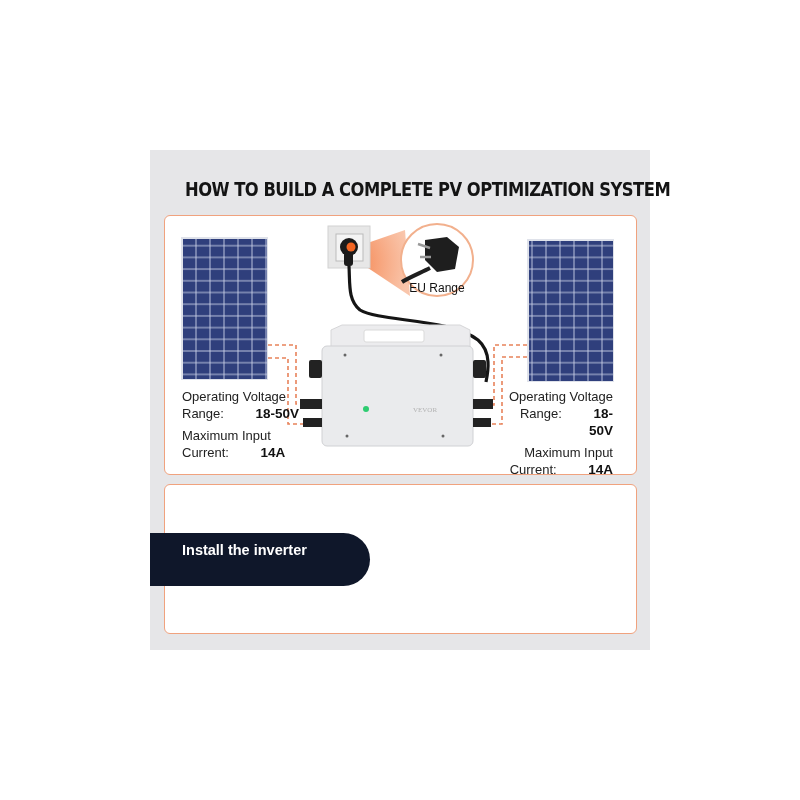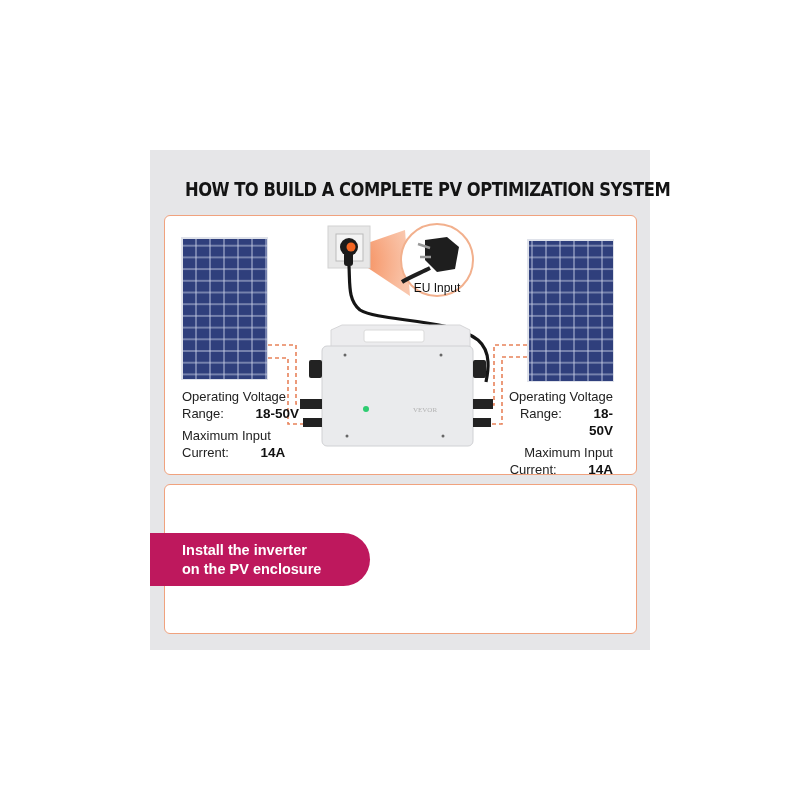--- a/index.html
+++ b/index.html
@@ -6,21 +6,21 @@
   body{width:800px;height:800px;position:relative;overflow:hidden;font-family:"Liberation Sans",sans-serif;}
   .bg{position:absolute;left:150px;top:150px;width:500px;height:500px;background:#e6e6e8;}
   .title{position:absolute;left:150px;top:178px;width:500px;text-align:center;font-family:"DejaVu Sans",sans-serif;font-weight:bold;font-size:19px;letter-spacing:-0.6px;color:#141414;transform:scaleX(0.86);transform-origin:center;white-space:nowrap;}
   .card{position:absolute;background:#fff;border:1.5px solid #f0a27e;border-radius:6px;box-sizing:border-box;}
   .card-top{left:164px;top:215px;width:473px;height:260px;}
   .card-bottom{left:164px;top:484px;width:473px;height:150px;}
   .abs{position:absolute;}
   .spec{position:absolute;font-size:13px;line-height:17px;color:#222;}
   .spec b{font-weight:bold;font-size:13.5px;color:#111;margin-left:28px;}
   .spec.right{text-align:right;}
-  .pill{position:absolute;left:150px;top:533px;width:220px;height:53px;background:#be185d;border-radius:0 27px 27px 0;color:#fff;font-weight:bold;font-size:14.5px;line-height:19px;box-sizing:border-box;padding:8px 0 0 32px;}
+  .pill{position:absolute;left:150px;top:533px;width:220px;height:53px;background:#0f172a;border-radius:0 27px 27px 0;color:#fff;font-weight:bold;font-size:14.5px;line-height:19px;box-sizing:border-box;padding:8px 0 0 32px;}
   .eu-label{position:absolute;left:405px;top:281px;width:64px;text-align:center;font-size:12px;color:#111;}
 </style>
 </head>
 <body>
 
 <div class="bg"></div>
 
 <div class="title">HOW TO BUILD A COMPLETE PV OPTIMIZATION SYSTEM</div>
 
 <div class="card card-top"></div>
@@ -121,21 +121,21 @@
     <circle cx="491" cy="578" r="1.8" fill="#2ecc71" stroke="none"></circle>
     <rect x="468" y="554" width="7" height="7" fill="#222" stroke="none"></rect>
     <rect x="535" y="554" width="7" height="7" fill="#222" stroke="none"></rect>
     <rect x="466" y="574" width="9" height="5" fill="#222" stroke="none"></rect>
     <rect x="466" y="583" width="9" height="5" fill="#222" stroke="none"></rect>
     <rect x="535" y="574" width="9" height="5" fill="#222" stroke="none"></rect>
     <rect x="535" y="583" width="9" height="5" fill="#222" stroke="none"></rect>
   </g>
 </svg>
 
-<div class="eu-label">EU Input</div>
+<div class="eu-label">EU Range</div>
 
 <div class="spec" style="left:182px;top:388px;">
   <div>Operating Voltage</div>
   <div><span>Range: </span><b>18-50V</b></div>
   <div style="height:5px"></div>
   <div>Maximum Input</div>
   <div><span>Current: </span><b>14A</b></div>
 </div>
 
 <div class="spec right" style="left:500px;top:388px;width:113px;">
@@ -143,14 +143,13 @@
   <div><span>Range: </span><b>18-50V</b></div>
   <div style="height:5px"></div>
   <div>Maximum Input</div>
   <div><span>Current: </span><b>14A</b></div>
 </div>
 
 <div class="card card-bottom"></div>
 
 <div class="pill">
   <div>Install the inverter</div>
-  <div>on the PV enclosure</div>
 </div>
 
 </body></html>

